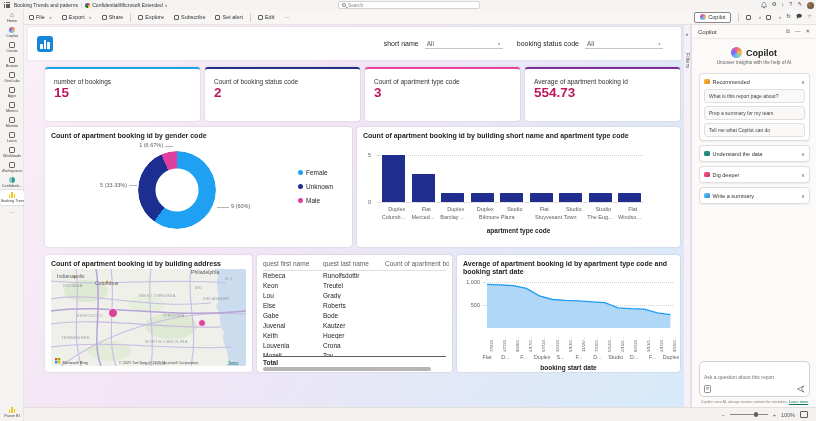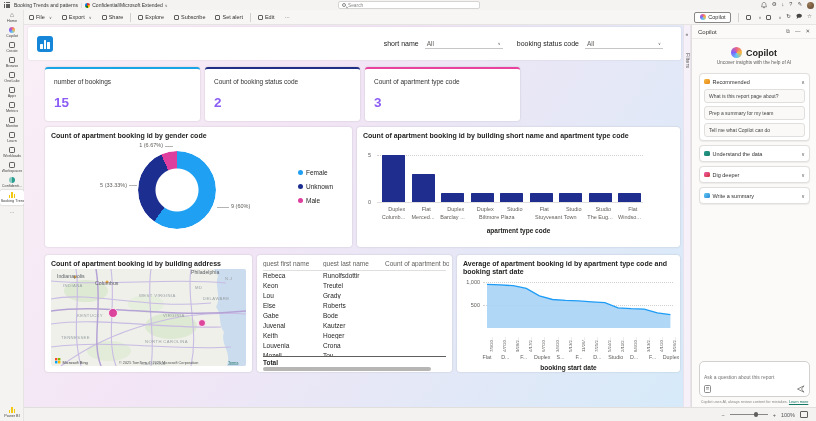--- a/index.html
+++ b/index.html
@@ -52,21 +52,21 @@
   .rpt-ico i { width:2.3px; background:#fff; border-radius:0.5px; }
   .rpt-title { font-size:12.5px; font-weight:bold; }
   .slicers { margin-left:auto; display:flex; align-items:center; gap:14px; padding-right:18px; }
   .slicer { display:flex; align-items:center; gap:6px; }
   .slicer .sl-label { font-size:7px; color:#252423; }
   .sl-box { width:78px; display:flex; justify-content:space-between; align-items:center; border-bottom:1px solid #c8c6c4; font-size:6.5px; color:#605e5c; padding:1px 2px; }
 
   .kpi-row { position:absolute; left:0; top:42px; width:659px; height:54px; }
   .kpi { position:absolute; top:0; height:54px; background:#fff; border-radius:3px; box-shadow:0 0 2px rgba(0,0,0,.18); border-top:2.5px solid #ccc; padding:9px 0 0 9px; }
   .kpi .k-label { font-size:6.5px; color:#333; }
-  .kpi .k-value { font-size:13.5px; font-weight:600; margin-top:10px; color:#8b5cf6; }
+  .kpi .k-value { font-size:13.5px; font-weight:600; margin-top:0; color:#be185d; }
 
   
   .donut-wrap { position:absolute; left:93px; top:24px; width:78px; height:78px; border-radius:50%; }
   .donut-hole { -webkit-mask:radial-gradient(circle closest-side, transparent 0 21px, #000 22px); mask:radial-gradient(circle closest-side, transparent 0 21px, #000 22px); width:100%; height:100%; border-radius:50%; }
   .pie-label { position:absolute; font-size:5.5px; color:#605e5c; white-space:nowrap; }
   .leader { position:absolute; background:#b5b3b1; height:0.8px; }
   .legend { position:absolute; left:253px; top:42px; display:flex; flex-direction:column; gap:7px; }
   .leg-item { display:flex; align-items:center; gap:3px; font-size:6.5px; color:#252423; }
   .leg-dot { width:5px; height:5px; border-radius:50%; }
   .gridline { position:absolute; border-top:1px dotted #d2d0ce; }
@@ -312,20 +312,24 @@
           <div class="k-label">number of bookings</div>
           <div class="k-value">15</div>
         </div>
         <div class="kpi" style="left: 181px; width: 155px; border-top-color: rgb(32, 46, 135);">
           <div class="k-label">Count of booking status code</div>
           <div class="k-value">2</div>
         </div>
         <div class="kpi" style="left: 341px; width: 155px; border-top-color: rgb(232, 65, 158);">
           <div class="k-label">Count of apartment type code</div>
           <div class="k-value">3</div>
+        </div>
+        <div class="kpi" style="left: 501px; width: 155px; border-top-color: rgb(122, 47, 155);">
+          <div class="k-label">Average of apartment booking id</div>
+          <div class="k-value">554.73</div>
         </div>
       </div>
 
     <div class="card" id="donut-card" style="left:21px; top:102px; width:307px; height:120px;">
       <div class="card-title">Count of apartment booking id by gender code</div>
     <div class="donut-wrap">
           <div class="donut-hole" style="background: conic-gradient(rgb(31, 160, 242) 0deg, rgb(31, 160, 242) 216deg, rgb(29, 46, 145) 216deg, rgb(29, 46, 145) 336deg, rgb(222, 63, 159) 336deg, rgb(222, 63, 159) 360deg);"></div>
         </div>
         <span class="pie-label" style="left: 186px; top: 76px;">9 (60%)</span>
         <span class="pie-label" style="left: 26px; width: 56px; text-align: right; top: 55px;">5 (33.33%)</span>

